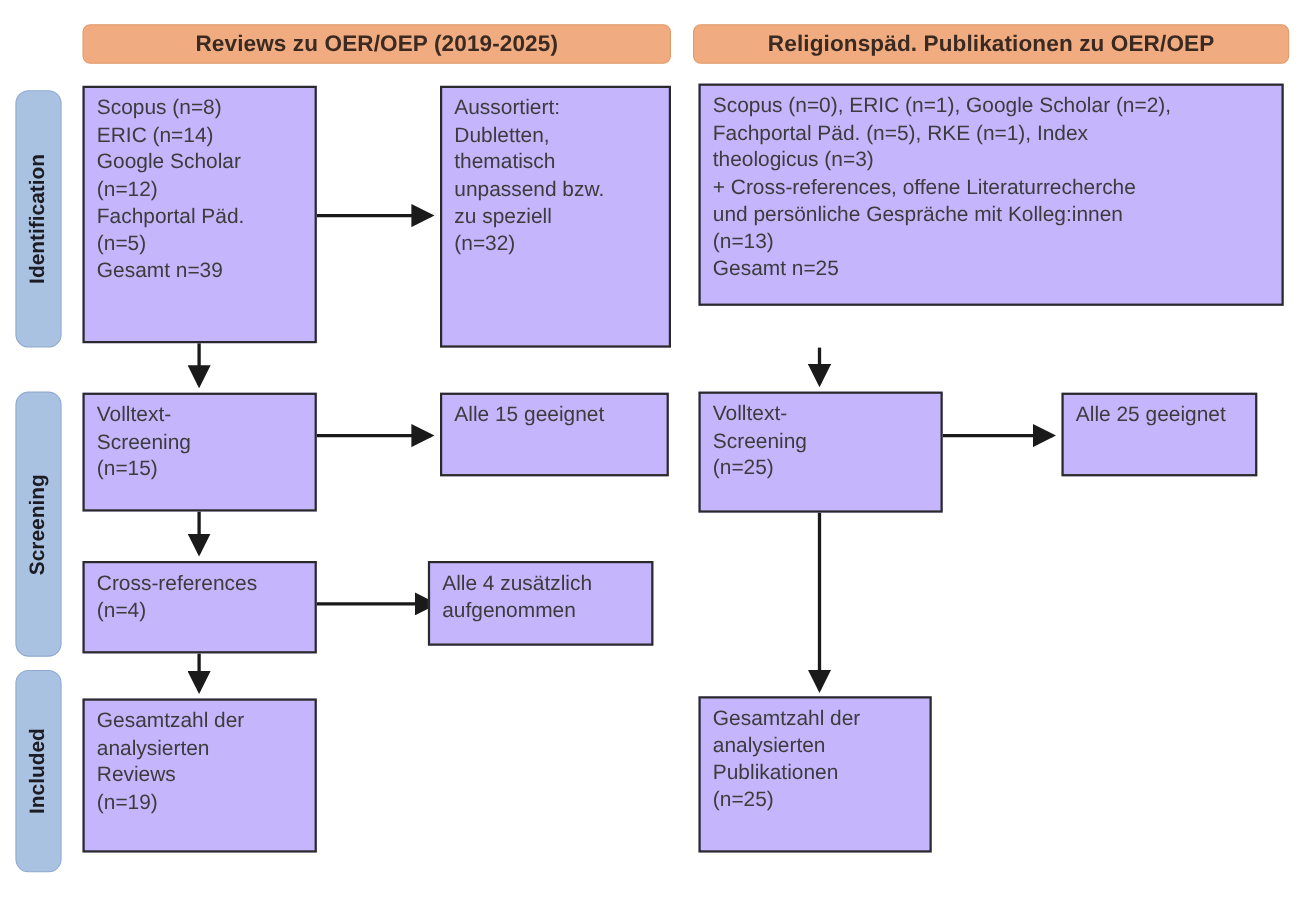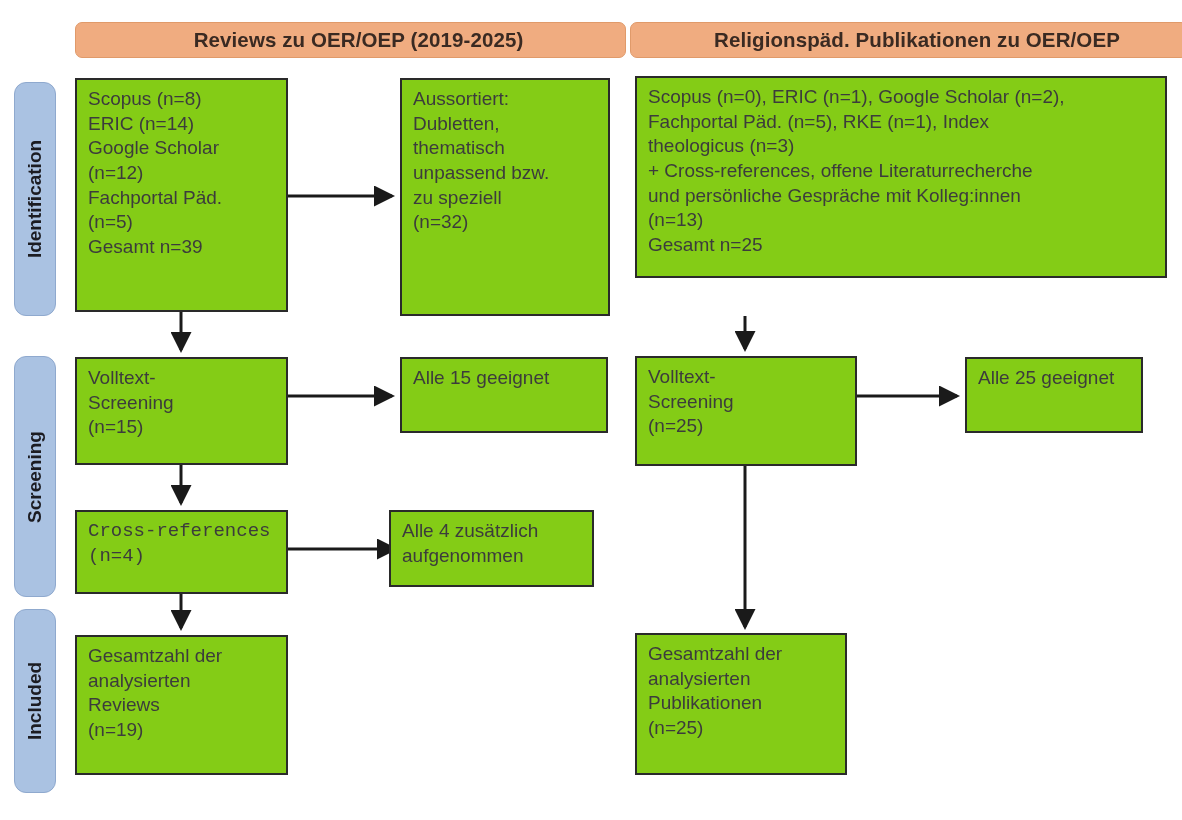--- a/index.html
+++ b/index.html
@@ -29,21 +29,20 @@
     border: 1px solid #E09A6A;
     border-radius: 7px;
     display: flex;
     align-items: center;
     justify-content: center;
     color: #3a2a22;
     font-size: 20.5px;
     font-weight: bold;
     letter-spacing: 0.1px;
     white-space: nowrap;
-    padding-left: 16px;
   }
   #hdr-left  { left: 75px;  top: 22px; width: 533px; height: 34px; }
   #hdr-right { left: 630px; top: 22px; width: 540px; height: 34px; }
 
   
   .stage-label {
     position: absolute;
     background: #AAC2E2;
     border: 1px solid #8FA9CE;
     border-radius: 12px;
@@ -60,41 +59,41 @@
     font-weight: bold;
     color: #1c1c22;
   }
   #stage-identification { left: 14px; top: 82px;  height: 232px; }
   #stage-screening      { left: 14px; top: 356px; height: 239px; }
   #stage-included       { left: 14px; top: 609px; height: 182px; }
 
   
   .box {
     position: absolute;
-    background: #84cc16;
+    background: #c4b5fd;
     border: 2.5px solid #2a2a2a;
     box-sizing: border-box;
     padding: 7px 9px 5px 11px;
     color: #3c3c3c;
     font-size: 19px;
     line-height: 1.30;
     white-space: pre-line;
     overflow: hidden;
   }
 
   #box-sources-left   { left: 75px;  top: 78px;  width: 213px; height: 234px; }
   #box-excluded-left  { left: 400px; top: 78px;  width: 210px; height: 238px; }
   #box-sources-right  { left: 635px; top: 76px;  width: 532px; height: 202px; }
 
   #box-fulltext-left  { left: 75px;  top: 357px; width: 213px; height: 108px; }
   #box-allsuit-left   { left: 400px; top: 357px; width: 208px; height: 76px; }
   #box-fulltext-right { left: 635px; top: 356px; width: 222px; height: 110px; }
   #box-allsuit-right  { left: 965px; top: 357px; width: 178px; height: 76px; }
 
-  #box-crossrefs-left { left: 75px;  top: 510px; width: 213px; height: 84px; font-family: Liberation Mono, monospace; }
+  #box-crossrefs-left { left: 75px;  top: 510px; width: 213px; height: 84px; }
   #box-crossadd-left  { left: 389px; top: 510px; width: 205px; height: 77px; }
 
   #box-included-left  { left: 75px;  top: 635px; width: 213px; height: 140px; }
   #box-included-right { left: 635px; top: 633px; width: 212px; height: 142px; }
 
   
   #connectors {
     position: absolute;
     left: 0; top: 0;
     width: 1182px;

